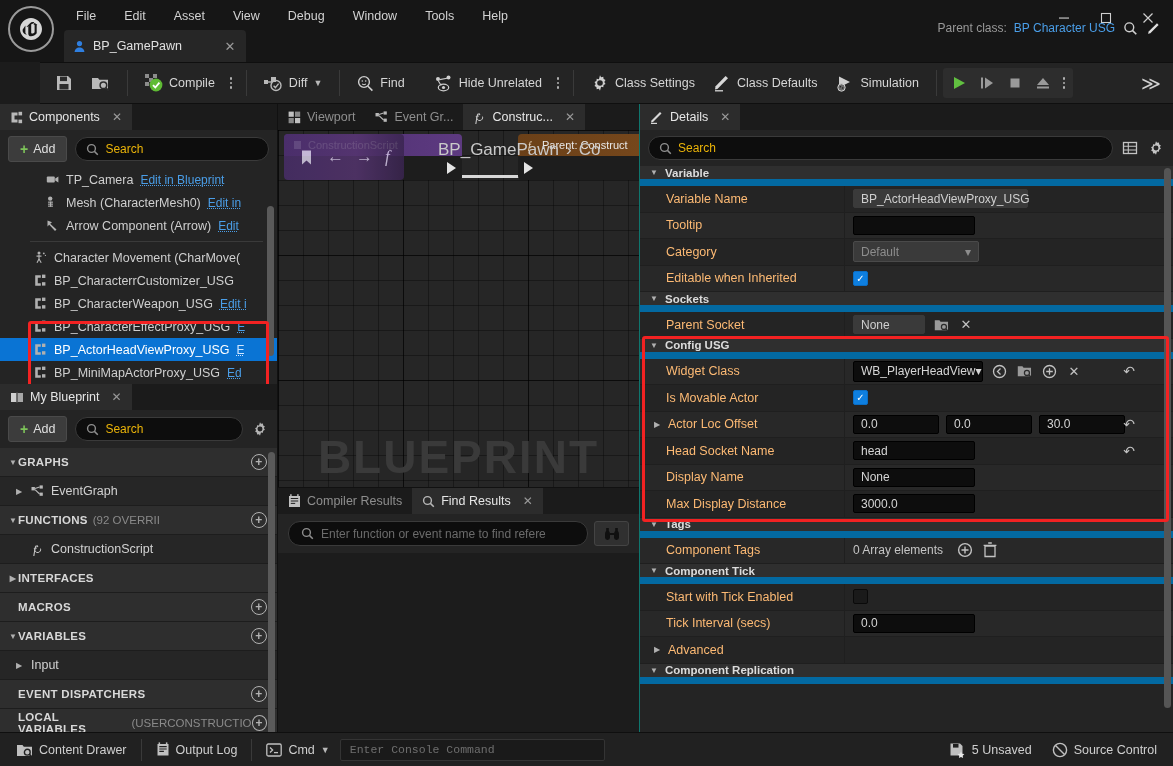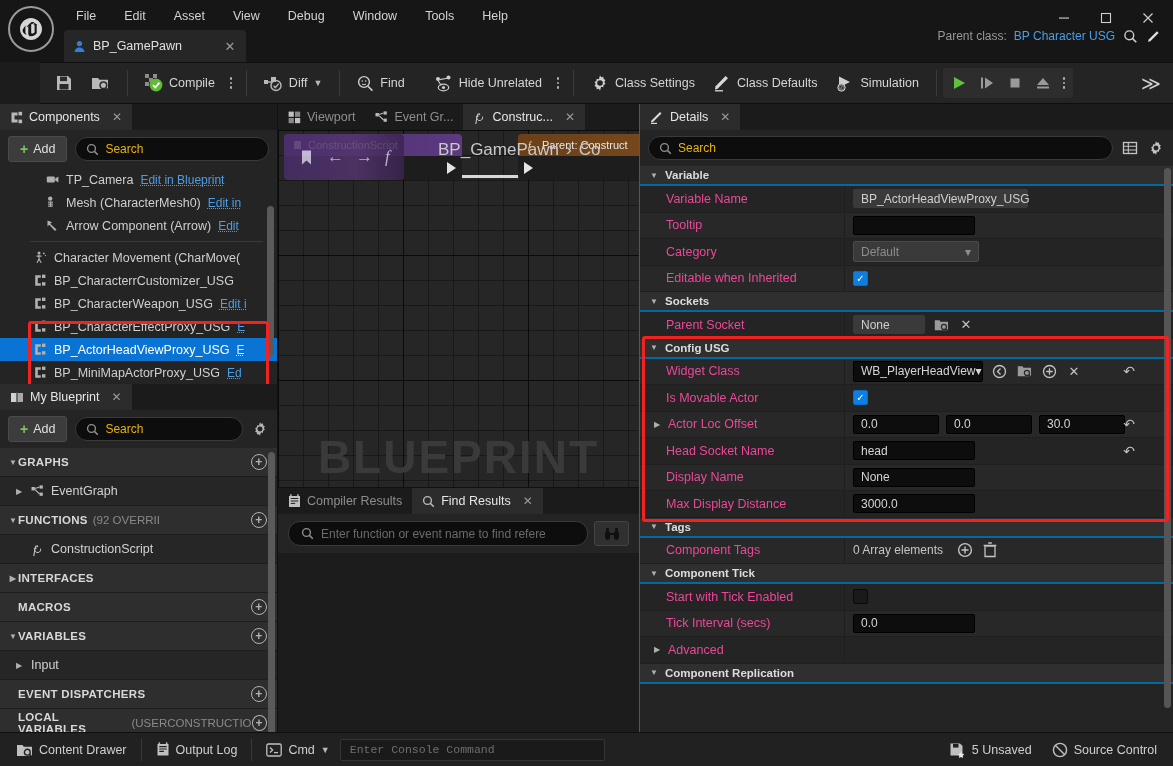--- a/index.html
+++ b/index.html
@@ -31,21 +31,21 @@
     display:flex; align-items:center; padding:0 8px; gap:7px;
   }
   .doc-tab .tabicon { width:14px; height:14px; display:flex; align-items:center; justify-content:center; }
   .doc-tab .tabname { font-size:12.5px; color:#e0e0e0; flex:1; }
   .doc-tab .tabclose { color:#9a9a9a; font-size:13px; width:16px; text-align:center; cursor:pointer; }
 
   .winctrl { position:absolute; right:4px; top:4px; display:flex; }
   .winbtn { width:42px; height:28px; display:flex; align-items:center; justify-content:center;
             color:#cfcfcf; font-size:13px; cursor:pointer; }
 
-  .parentclass { position:absolute; right:12px; top:28px; display:flex; align-items:center; gap:7px; font-size:12px; }
+  .parentclass { position:absolute; right:12px; top:20px; display:flex; align-items:center; gap:7px; font-size:12px; }
   .parentclass .pclabel { color:#989898; }
   .parentclass .pcvalue { color:#4a9ee8; cursor:pointer; }
   .pc-icon { width:16px; height:16px; color:#cfcfcf; cursor:pointer; display:flex; align-items:center; justify-content:center;}
 
   
   .toolbar { height:42px; flex:0 0 42px; background:#242424; display:flex; align-items:center;
              border-top:1px solid #0f0f0f; border-bottom:1px solid #0f0f0f; position:relative;margin-left:40px; }
   .tb-group { display:flex; align-items:center; height:100%; padding:0 6px; }
   .tb-sep { width:1px; height:26px; background:#3a3a3a; margin:0 2px; }
   .tb-btn { display:flex; align-items:center; gap:6px; padding:5px 9px; border-radius:3px; cursor:pointer;
@@ -164,28 +164,28 @@
   .binoc-btn { width:35px;height:25px;background:#303030;border:1px solid #444;border-radius:3px;
                display:flex;align-items:center;justify-content:center;cursor:pointer;}
   .find-body { flex:1; background:#1c1c1c; }
 
   
   .rightcol { width:533px; flex:0 0 533px; display:flex; flex-direction:column; background:#242424; position:relative;}
   .det-search-row { display:flex; align-items:center; gap:8px; padding:6px 8px; }
   .det-list { flex:1; overflow:hidden; position:relative; }
   .sec-hdr {
     height:20px; display:flex; align-items:center; gap:6px; padding-left:9px; background:#2f2f2f;
-    font-size:11.5px; font-weight:bold; color:#dcdcdc; border-bottom:2px solid #0369a1;
+    font-size:11.5px; font-weight:bold; color:#dcdcdc; border-bottom:7px solid #0369a1;
   }
   .prop-row {
     height:26.5px; display:flex; align-items:center; border-bottom:1px solid #1f1f1f; background:#282828;
   }
   .prop-row.alt { background:#242424; }
   .prop-label {
-    width:205px; flex:0 0 205px; padding-left:26px; font-size:12.5px; color:#ec4899;
+    width:205px; flex:0 0 205px; padding-left:26px; font-size:12.5px; color:#fdba74;
     display:flex; align-items:center; gap:6px; border-right:1px solid #1f1f1f; height:100%;
   }
   .prop-label .tri { margin-left:-14px; }
   .prop-value { flex:1; display:flex; align-items:center; gap:7px; padding-left:8px; height:100%; position:relative;}
   .val-input {
     background:#0d0d0d; border:1px solid #000; border-radius:2px; height:19px;
     display:flex; align-items:center; padding:0 7px; font-size:12px; color:#d5d5d5;
   }
   .val-input.w120 { width:122px; }
   .val-input.w125 { width:125px; }

